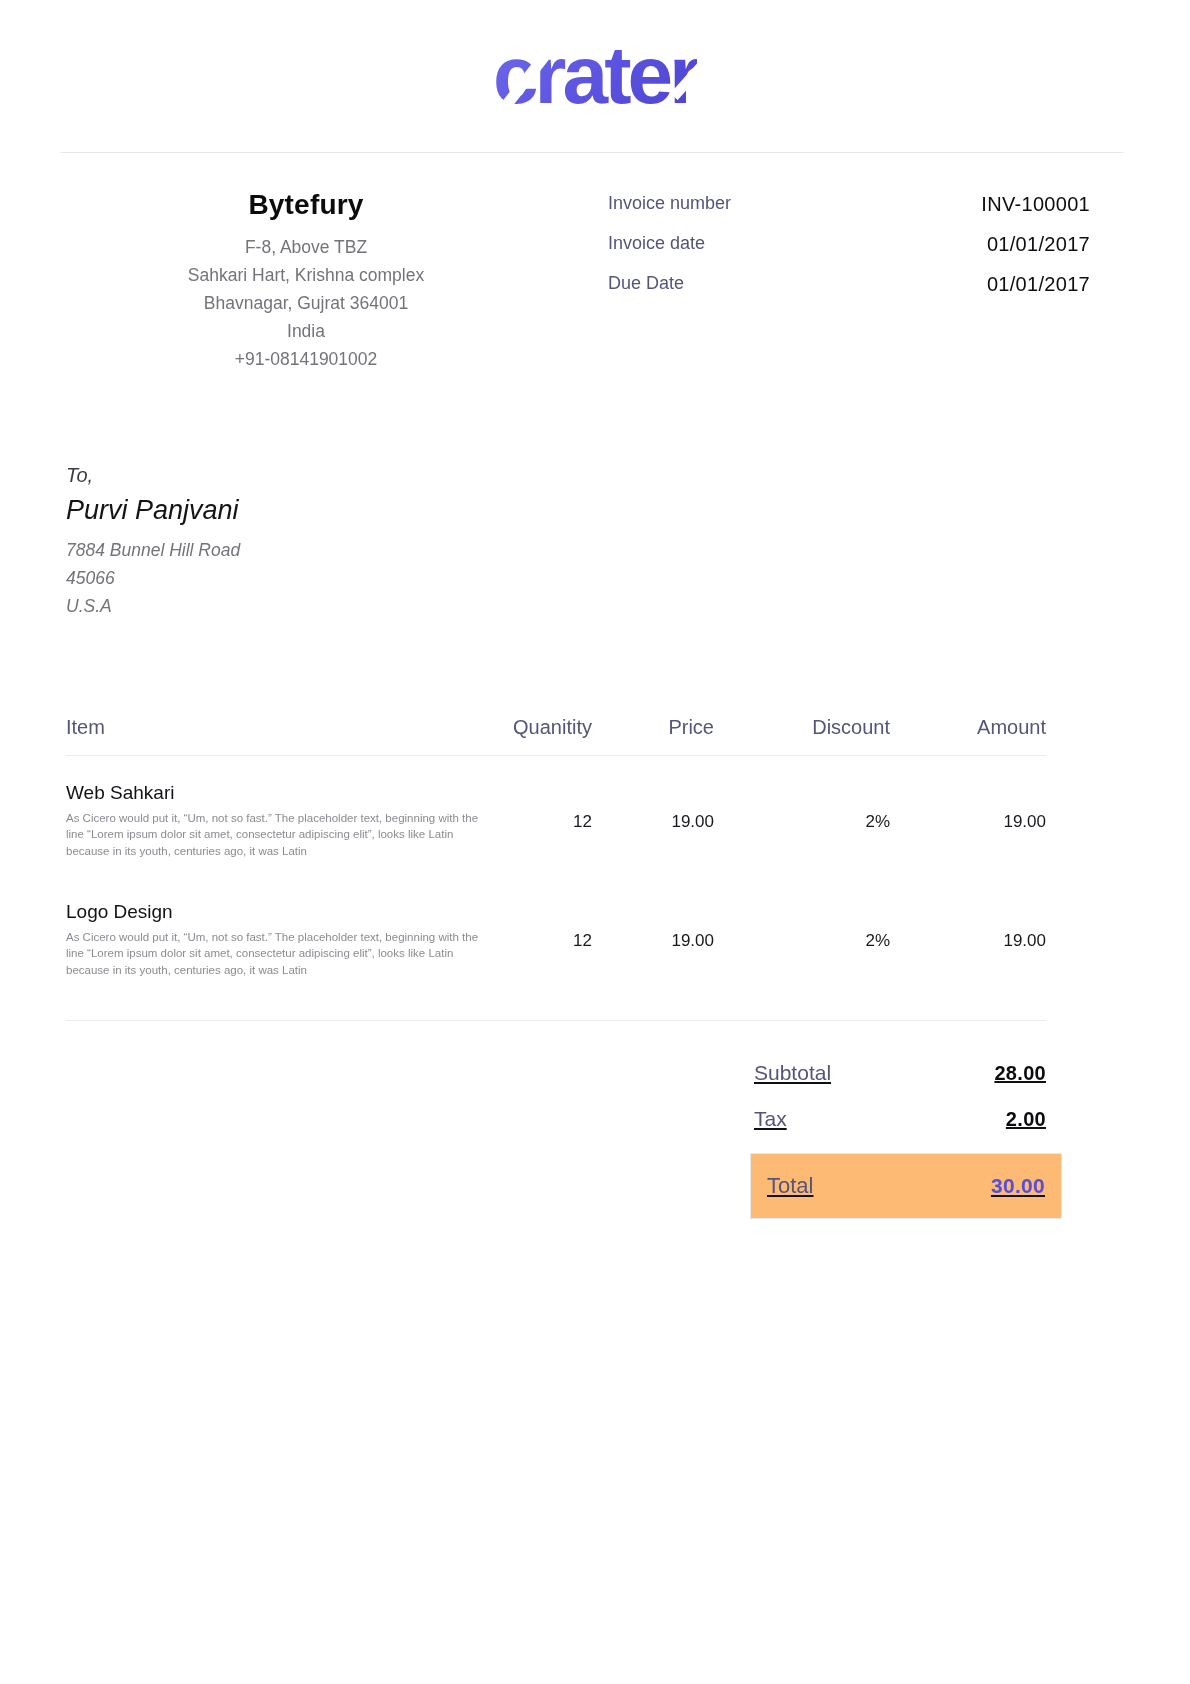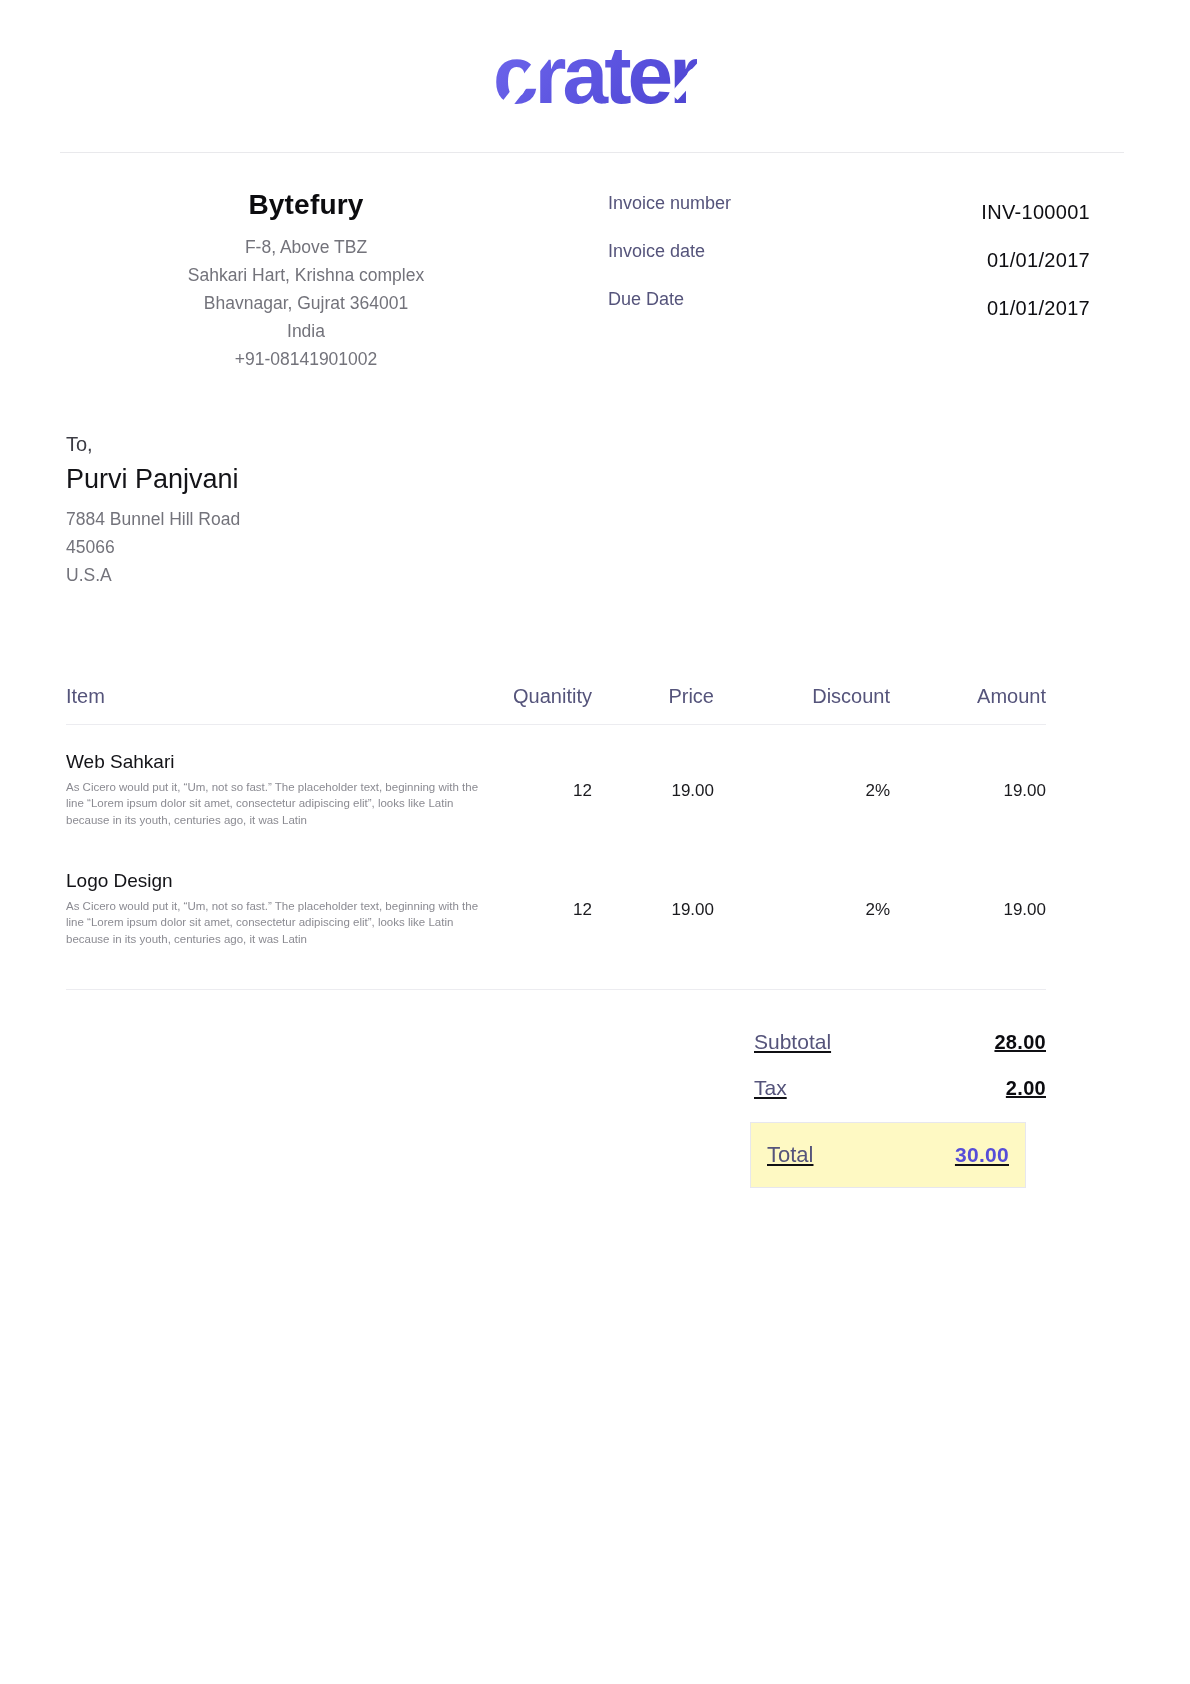--- a/index.html
+++ b/index.html
@@ -31,24 +31,24 @@
 
   
   .info-row { display: flex; margin-top: 36px; text-align: center; }
   .company { width: 480px; }
   .company-name { font-size: 28px; font-weight: bold; color: #0c0c0f; letter-spacing: 0.2px; }
   .addr { margin-top: 12px; }
   .addr-line { font-size: 17.5px; color: #73737b; line-height: 28px; }
   .meta { flex: 1; padding-top: 4px; }
   .meta-row { display: flex; justify-content: space-between; margin-bottom: 17px; }
   .meta-label { font-size: 18px; color: #55547b; padding-left: 62px; }
-  .meta-value { font-size: 20px; color: #0e0e12; letter-spacing: 0.3px; padding-right: 34px; margin-top: 8px; }
+  .meta-value { font-size: 20px; color: #0e0e12; letter-spacing: 0.3px; padding-right: 34px; }
 
   
-  .bill-to { margin-top: 60px; }
+  .bill-to { margin-top: 91px; font-style: italic; }
   .to-prefix { font-size: 20px; color: #3c3c44; }
   .to-name { font-size: 27px; color: #141418; margin-top: 8px; }
   .bill-to .addr { margin-top: 10px; }
 
   
   .items { margin-top: 96px; width: 980px; }
   .grid-row { display: grid; grid-template-columns: 392px 134px 122px 176px 156px; }
   .col-num { text-align: right; }
   .head-cell { font-size: 20px; color: #55547b; }
   .items-head { padding-bottom: 16px; border-bottom: 1px solid #ececf0; }
@@ -61,22 +61,22 @@
   .cell-val { font-size: 17px; color: #1a1a1e; padding-top: 30px; }
   .items-bottom { height: 1px; background: #ececf0; margin-top: 26px; }
 
   
   .totals-wrap { width: 980px; display: flex; justify-content: flex-end; margin-top: 40px; }
   .totals { width: 292px; text-decoration: underline; }
   .tot-row { display: flex; justify-content: space-between; align-items: baseline; margin-bottom: 22px; }
   .tot-label { font-size: 21px; color: #55547b; }
   .tot-value { font-size: 20px; font-weight: bold; color: #0c0c10; letter-spacing: 0.3px; }
   .total-box {
-    border: 1px solid #e7e7ee; background: #fef9c3;
-    width: 276px; margin-left: -4px; margin-right: -16px;
+    border: 1px solid #e7e7ee; background: #fdba74;
+    width: 312px; margin-left: -4px; margin-right: -16px;
     padding: 19px 16px; margin-top: 12px;
     display: flex; justify-content: space-between; align-items: baseline;
   }
   .total-box .tot-label { font-size: 22px; }
   .grand-total { font-size: 21px; font-weight: bold; color: #564ed8; letter-spacing: 0.3px; }
 </style>
 </head>
 <body>
 
 <div class="page">

